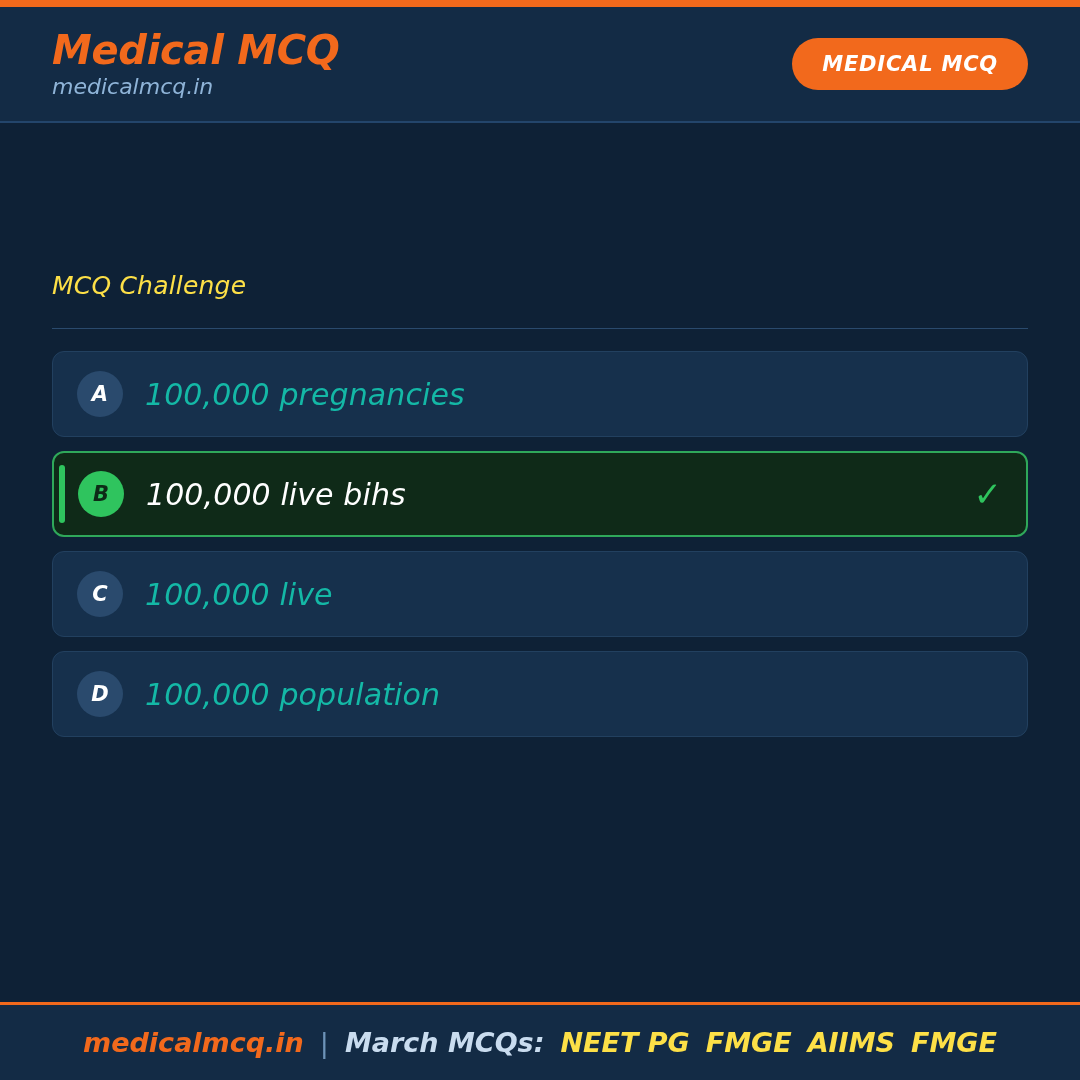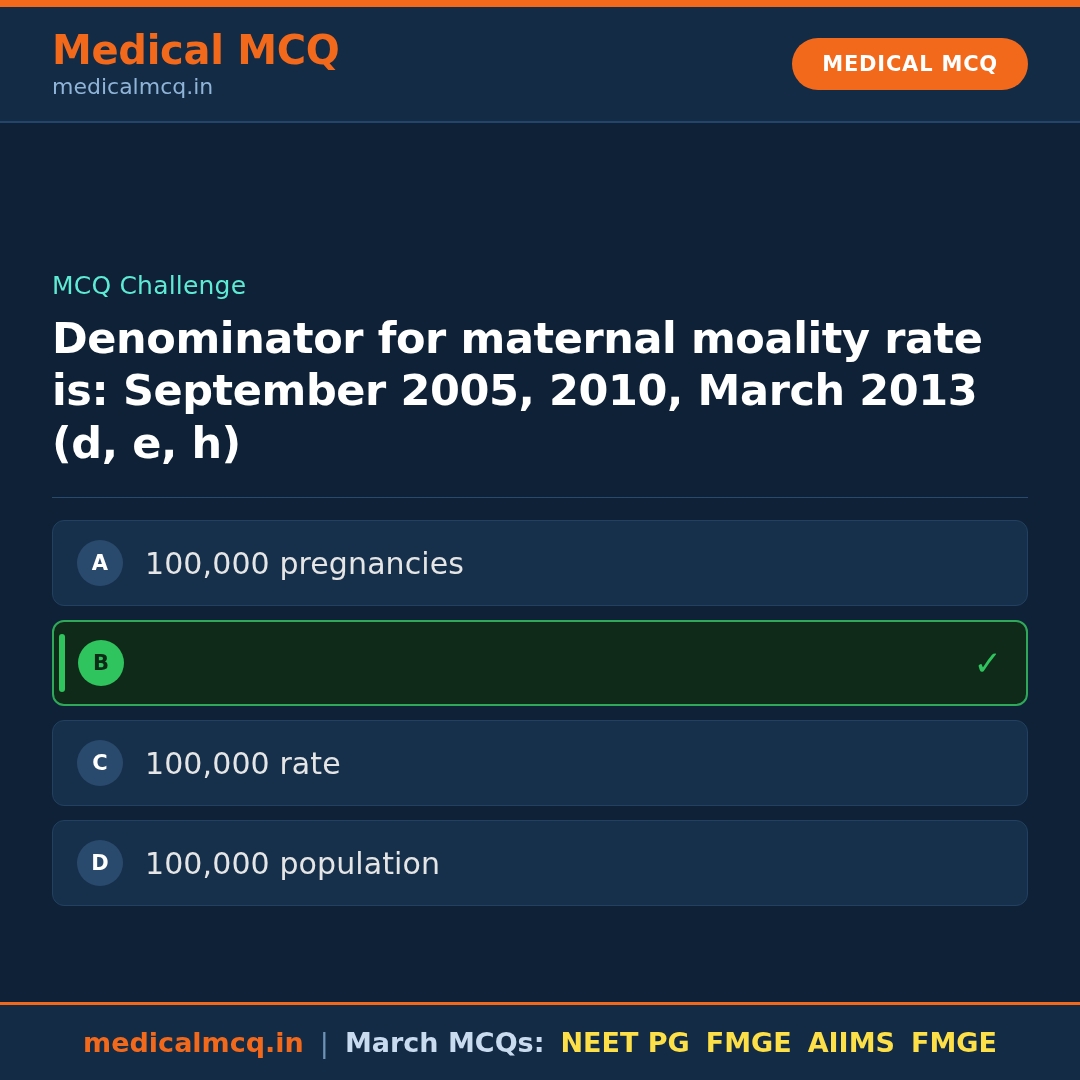--- a/index.html
+++ b/index.html
@@ -10,20 +10,21 @@
     font-family: "DejaVu Sans", sans-serif;
     overflow: hidden;
   }
   .page {
     position: relative;
     width: 1080px;
     height: 1080px;
     background: #0e2136;
     display: flex;
     flex-direction: column;
+    font-style: italic;
   }
   
   .top-accent {
     height: 7px;
     background: #f2691c;
     width: 100%;
     flex: 0 0 auto;
   }
   
   .header {
@@ -62,21 +63,21 @@
     white-space: nowrap;
   }
   
   .main {
     flex: 1 1 auto;
     padding: 148px 52px 0 52px;
     position: relative;
   }
   .eyebrow {
     font-size: 25px;
-    color: #5eead4;
+    color: #fde047;
     margin-bottom: 12px;
     letter-spacing: 0.2px;
   }
   .question {
     font-size: 43px;
     line-height: 1.22;
     font-weight: bold;
     color: #ffffff;
     letter-spacing: -0.4px;
     max-width: 1000px;
@@ -107,21 +108,21 @@
     color: #ffffff;
     font-size: 21px;
     font-weight: bold;
     display: flex;
     align-items: center;
     justify-content: center;
   }
   .option .text {
     margin-left: 22px;
     font-size: 30px;
-    color: #e5e5e5;
+    color: #14b8a6;
     letter-spacing: 0.1px;
   }
   .option .check {
     margin-left: auto;
     font-size: 34px;
     color: #2fc45e;
     font-weight: bold;
     display: none;
   }
   .option.correct {
@@ -174,42 +175,42 @@
   <div class="header">
     <div class="brand-block">
       <div class="brand-title">Medical MCQ</div>
       <div class="brand-sub">medicalmcq.in</div>
     </div>
     <div class="badge">MEDICAL MCQ</div>
   </div>
 
   <div class="main">
     <div class="eyebrow">MCQ Challenge</div>
-    <div class="question">Denominator for maternal moality rate is: September 2005, 2010, March 2013 (d, e, h)</div>
     <div class="divider"></div>
 
     <div class="options">
 
       <div class="option">
 
         <div class="letter">A</div>
         <div class="text">100,000 pregnancies</div>
 
       </div>
 
       <div class="option correct">
         <div class="bar"></div>
         <div class="letter">B</div>
+        <div class="text">100,000 live bihs</div>
         <div class="check">✓</div>
       </div>
 
       <div class="option">
 
         <div class="letter">C</div>
-        <div class="text">100,000 rate</div>
+        <div class="text">100,000 live</div>
 
       </div>
 
       <div class="option">
 
         <div class="letter">D</div>
         <div class="text">100,000 population</div>
 
       </div>
 

